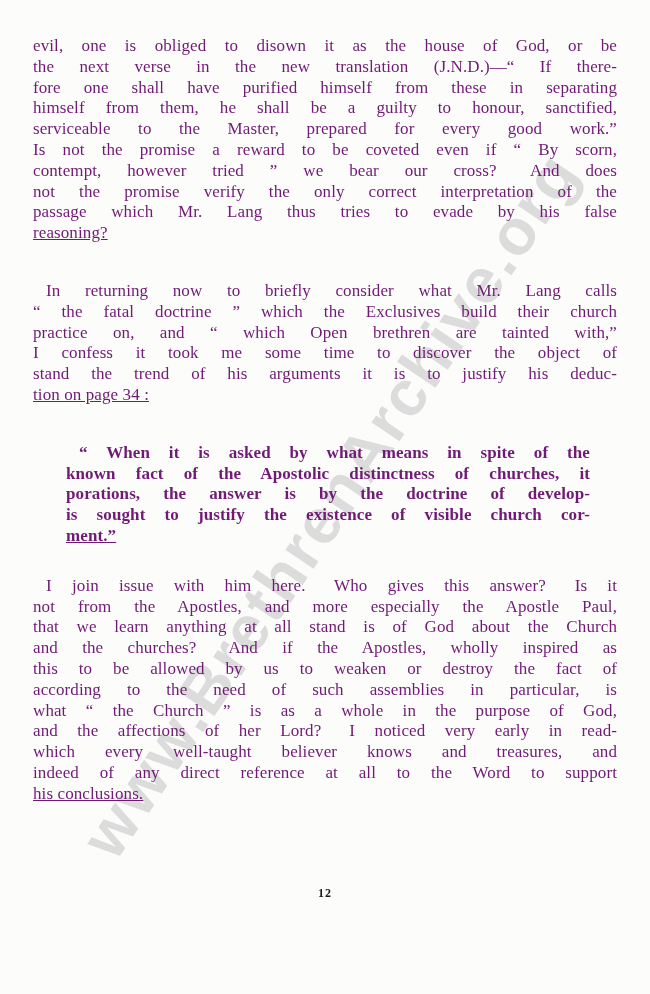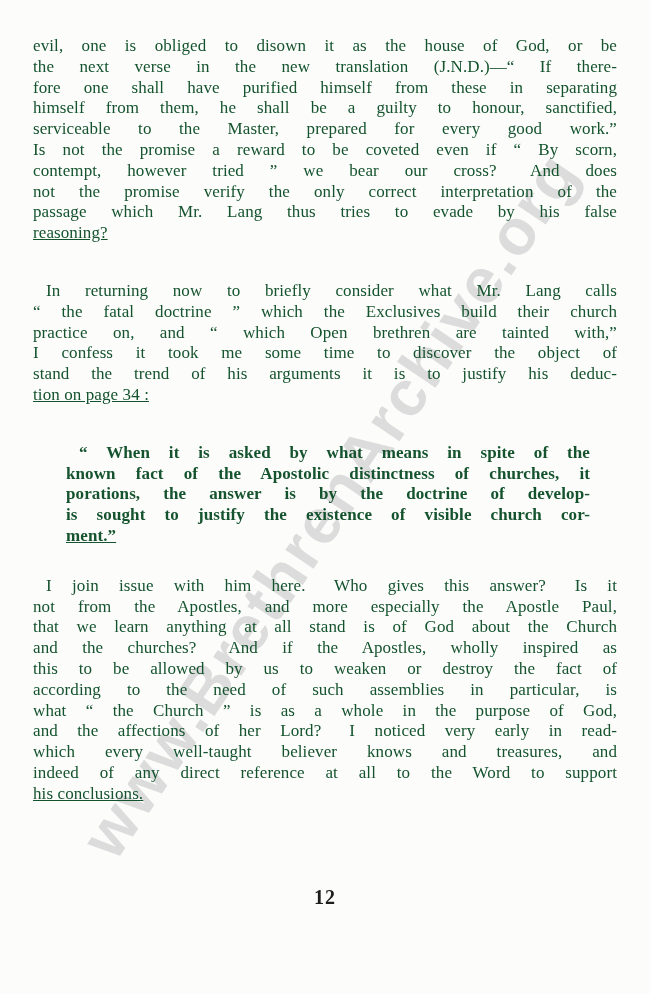--- a/index.html
+++ b/index.html
@@ -58,34 +58,34 @@
     font-weight: 700;
   }
   .para.quote + .para { margin-top: 29px; }
 
   .page-number {
     position: absolute;
     left: 0;
     top: 886px;
     width: 650px;
     text-align: center;
-    font-size: 20px;
+    font-size: 12px;
     font-weight: 700;
     letter-spacing: 1px;
     color: #1e1d1b;
     z-index: 1;
   }
 </style>
 </head>
 <body>
 
 <div class="page" style="background: rgb(252, 252, 251);">
   <div class="watermark" style="color: rgb(220, 220, 220);">www.BrethrenArchive.org</div>
 
-  <div class="text-block" style="color: #14532d;">
+  <div class="text-block" style="color: #701a75;">
       <div class="para body">
         <div class="line">evil, one is obliged to disown it as the house of God, or be</div>
         <div class="line">the next verse in the new translation (J.N.D.)—“ If there-</div>
         <div class="line">fore one shall have purified himself from these in separating</div>
         <div class="line">himself from them, he shall be a guilty to honour, sanctified,</div>
         <div class="line">serviceable to the Master, prepared for every good work.”</div>
         <div class="line">Is not the promise a reward to be coveted even if “ By scorn,</div>
         <div class="line">contempt, however tried ” we bear our cross?  And does</div>
         <div class="line">not the promise verify the only correct interpretation of the</div>
         <div class="line">passage which Mr. Lang thus tries to evade by his false</div>

